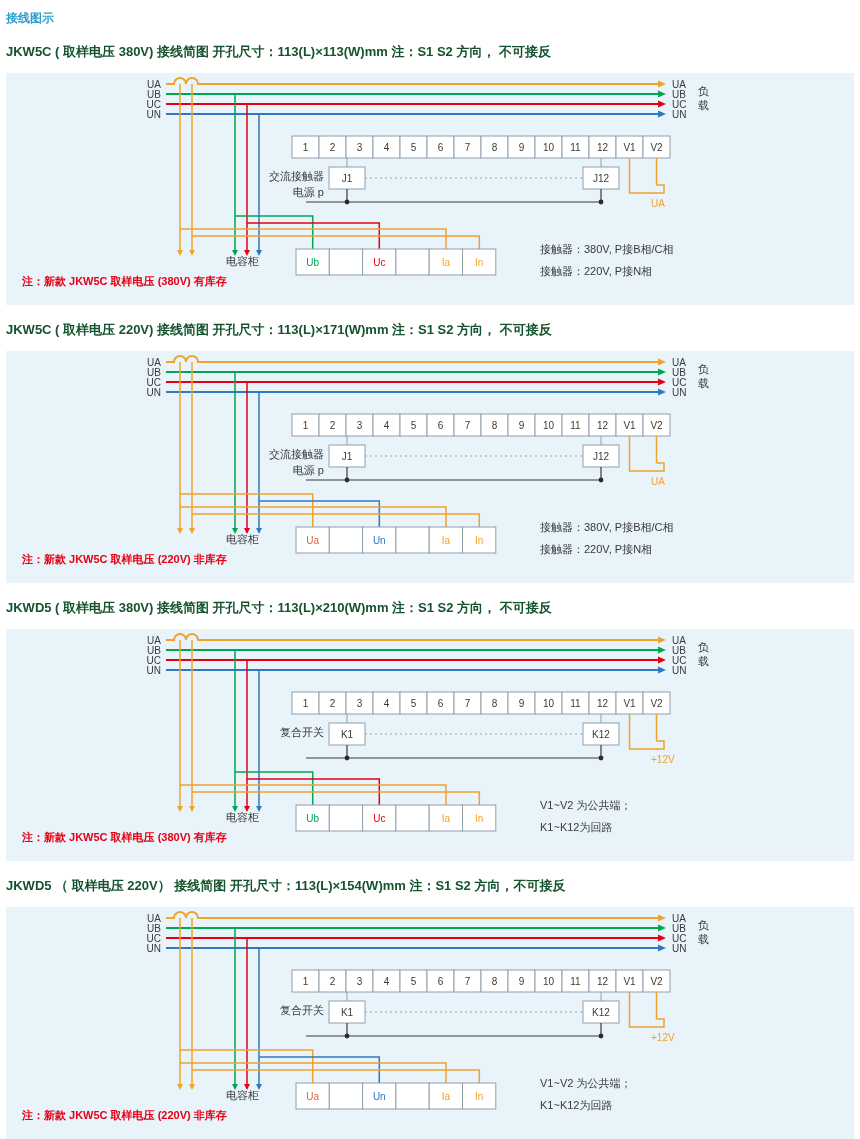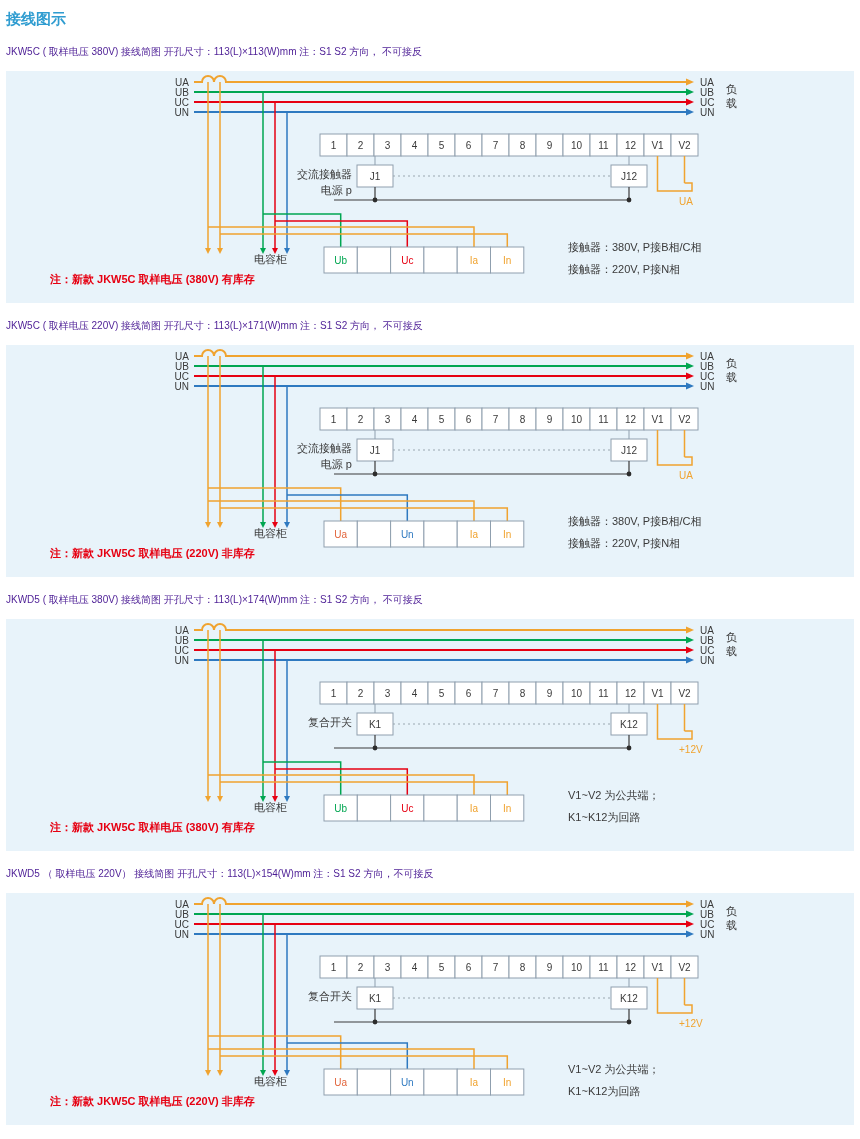--- a/index.html
+++ b/index.html
@@ -3,23 +3,23 @@
 <meta charset="utf-8">
 <style>
   * { margin:0; padding:0; box-sizing:border-box; }
   html,body { background:#fff; }
   body {
     width:860px; min-height:1139px;
     font-family:"Liberation Sans","DejaVu Sans",sans-serif;
     padding:8px 6px 10px 6px;
     color:#3f3f3f;
   }
-  .page-title { font-size:15px; font-weight:bold; color:var(--title-blue,#2f9cd0); margin:2px 0 2px 0; }
-  .section-heading { font-size:10px; font-weight:400; color:#4c1d95; margin:16px 0 12px 0; }
-  .panel { width:848px; height:232px; background:var(--panel-bg,#e8f3fa);padding-left:28px; }
+  .page-title { font-size:12px; font-weight:bold; color:var(--title-blue,#2f9cd0); margin:2px 0 2px 0; }
+  .section-heading { font-size:13px; font-weight:700; color:#14532d; margin:16px 0 12px 0; }
+  .panel { width:848px; height:232px; background:var(--panel-bg,#e8f3fa); }
   svg { display:block; }
   svg text { font-family:"Liberation Sans","DejaVu Sans",sans-serif; font-size:10px; fill:#3a3a3a; }
   .t11 { font-size:11px; }
   .phase { fill:none; stroke-width:2; }
   .wire  { fill:none; stroke-width:1.5; }
   .st-ua { stroke:var(--phase-ua,#f0a32f); }
   .st-ub { stroke:var(--phase-ub,#00a651); }
   .st-uc { stroke:var(--phase-uc,#e60012); }
   .st-un { stroke:var(--phase-un,#2e79c0); }
   .fl-ua { fill:var(--phase-ua,#f0a32f); }
@@ -278,21 +278,21 @@
 
       <text x="534" y="180" class="t11">接触器：380V, P接B相/C相</text>
       <text x="534" y="202" class="t11">接触器：220V, P接N相</text>
 
       <text x="16" y="212" class="t11 note-red">注：新款 JKW5C 取样电压 (220V) 非库存</text>
     </svg>
   </div>
 </section>
 
 <section class="section">
-  <h2 class="section-heading">JKWD5 ( 取样电压 380V) 接线简图 开孔尺寸：113(L)×174(W)mm 注：S1 S2 方向， 不可接反</h2>
+  <h2 class="section-heading">JKWD5 ( 取样电压 380V) 接线简图 开孔尺寸：113(L)×210(W)mm 注：S1 S2 方向， 不可接反</h2>
   <div class="panel">
     <svg width="848" height="232" viewBox="0 0 848 232" xmlns="http://www.w3.org/2000/svg">
 
       <text x="155" y="14.5" text-anchor="end">UA</text>
       <text x="155" y="24.5" text-anchor="end">UB</text>
       <text x="155" y="34.5" text-anchor="end">UC</text>
       <text x="155" y="44.5" text-anchor="end">UN</text>
 
       <path class="phase st-ua" d="M160 11 H168 A6 6 0 0 1 180 11 A6 6 0 0 1 192 11 H652"></path>
       <line class="phase st-ub" x1="160" y1="21" x2="652" y2="21"></line>

